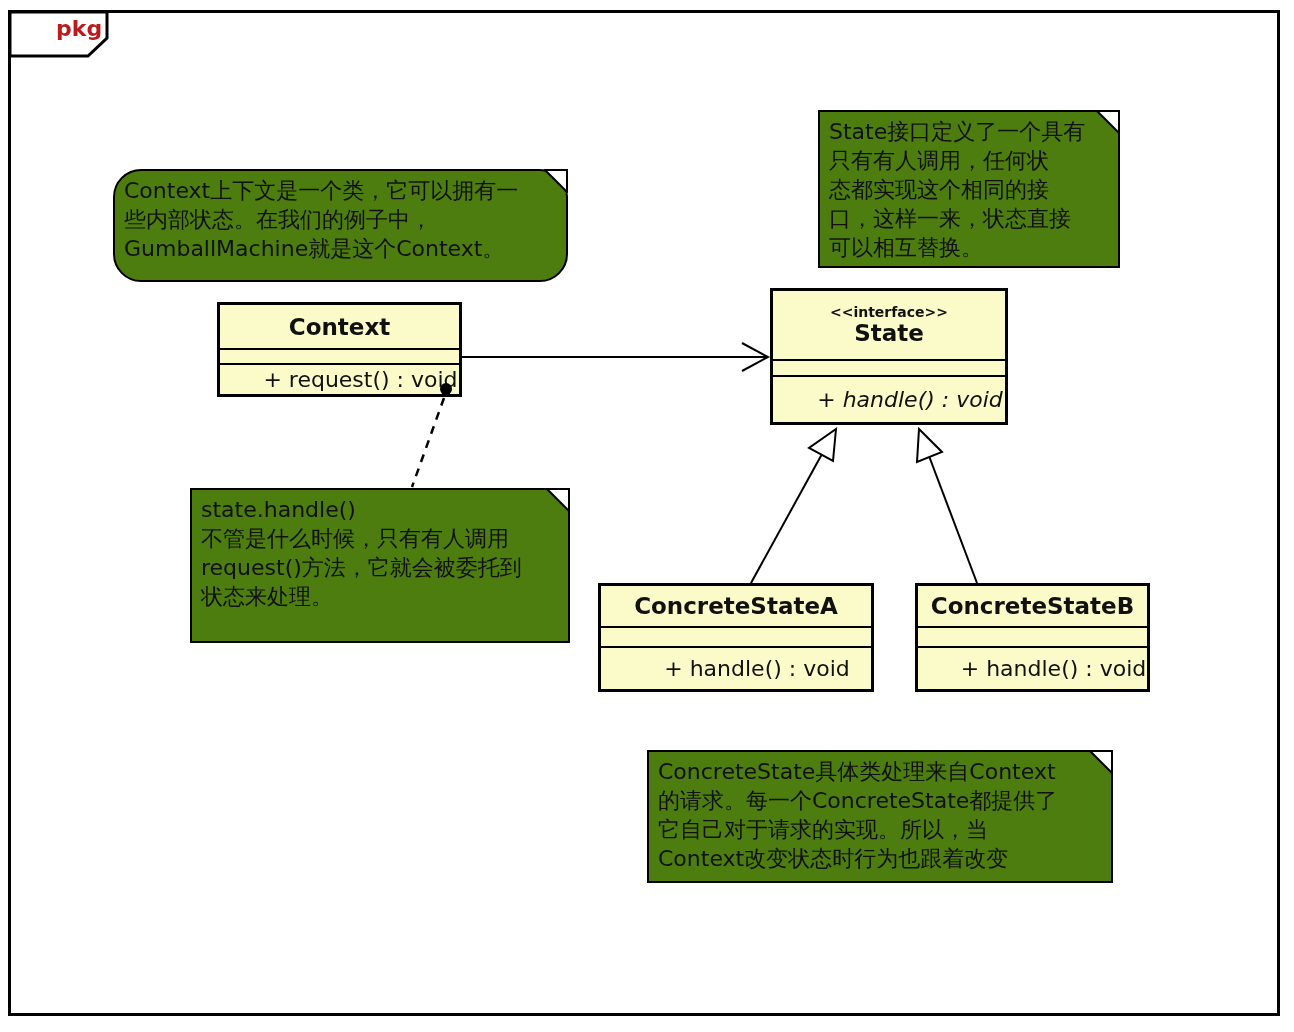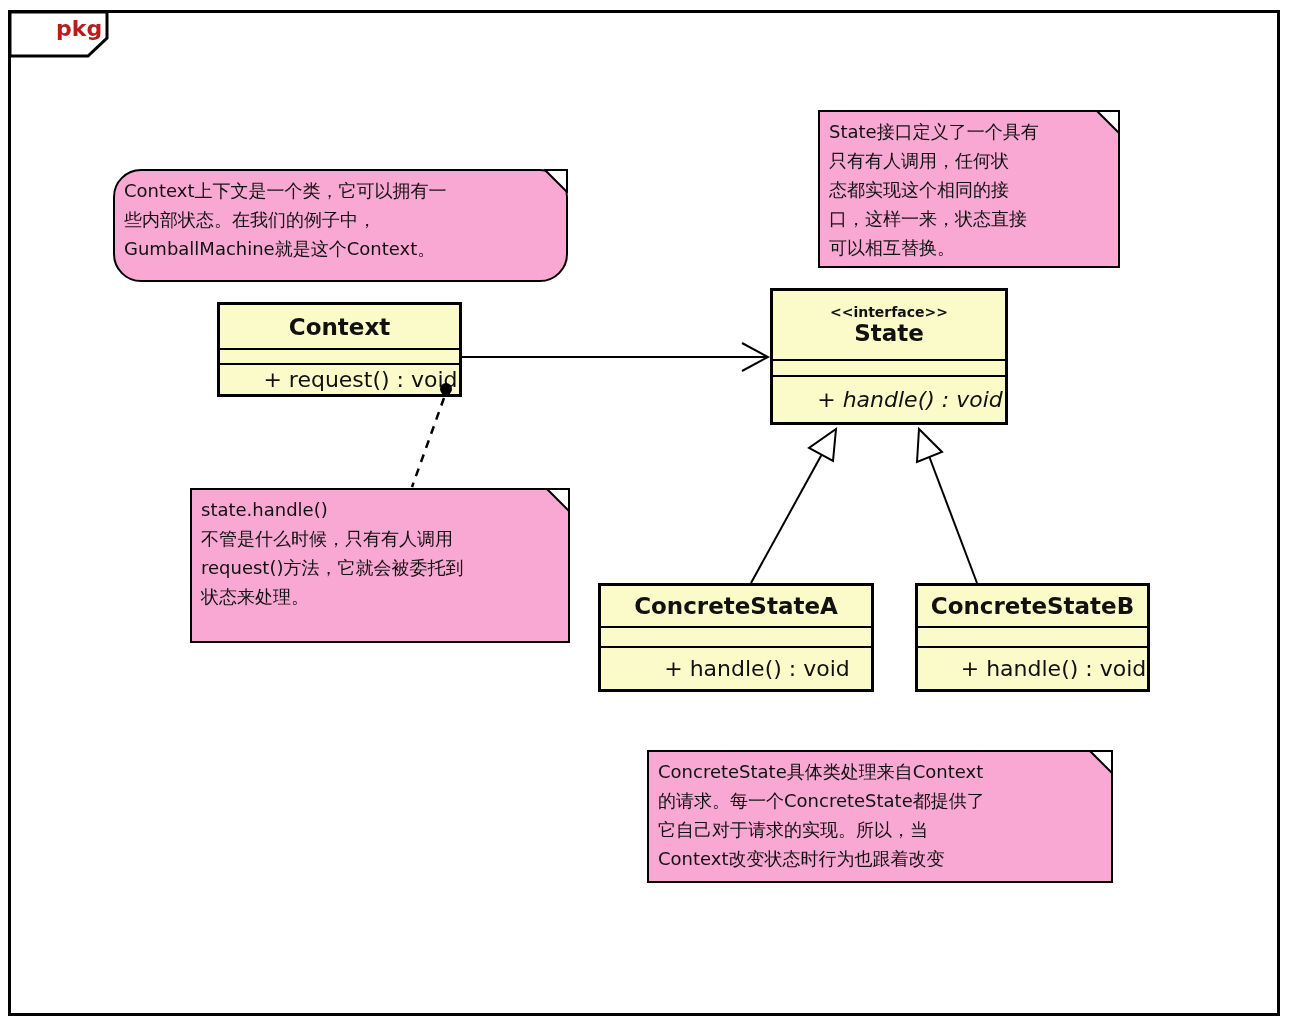--- a/index.html
+++ b/index.html
@@ -3,22 +3,22 @@
 <meta charset="utf-8">
 <style>
   html,body{margin:0;padding:0;background:#ffffff;}
   .canvas{position:relative;width:1294px;height:1032px;background:#ffffff;overflow:hidden;
           font-family:"DejaVu Sans","Liberation Sans",sans-serif;color:#111;}
   
   .frame{position:absolute;left:8px;top:10px;width:1272px;height:1006px;border:3px solid #000;box-sizing:border-box;}
   .pkg-tab{position:absolute;left:8px;top:10px;width:102px;height:48px;}
   .pkg-label{position:absolute;left:32px;top:16px;font-size:22px;font-weight:bold;color:#b91c1c;margin-left:24px;}
   
-  .note{position:absolute;background:#f9a8d4;border:2px solid #000;box-sizing:border-box;
-        padding:5px 9px;font-size:18px;line-height:29px;white-space:nowrap;}
+  .note{position:absolute;background:#4d7c0f;border:2px solid #000;box-sizing:border-box;
+        padding:5px 9px;font-size:22px;line-height:29px;white-space:nowrap;}
   .note .fold{position:absolute;top:-2px;right:-2px;}
   
   .uml{position:absolute;background:#FBFBC9;border:3px solid #000;box-sizing:border-box;
        display:flex;flex-direction:column;text-align:center;}
   .uml .head{display:flex;flex-direction:column;justify-content:center;align-items:center;
              font-weight:bold;font-size:23px;border-bottom:2px solid #000;}
   .uml .stereotype{font-weight:bold;font-size:14px;text-align:center;}
   .uml .attrs{border-bottom:2px solid #000;}
   .uml .methods{flex:1;display:flex;align-items:center;justify-content:center;font-size:22px;padding-left:42px;}
   .uml .methods.italic{font-style:italic;}

